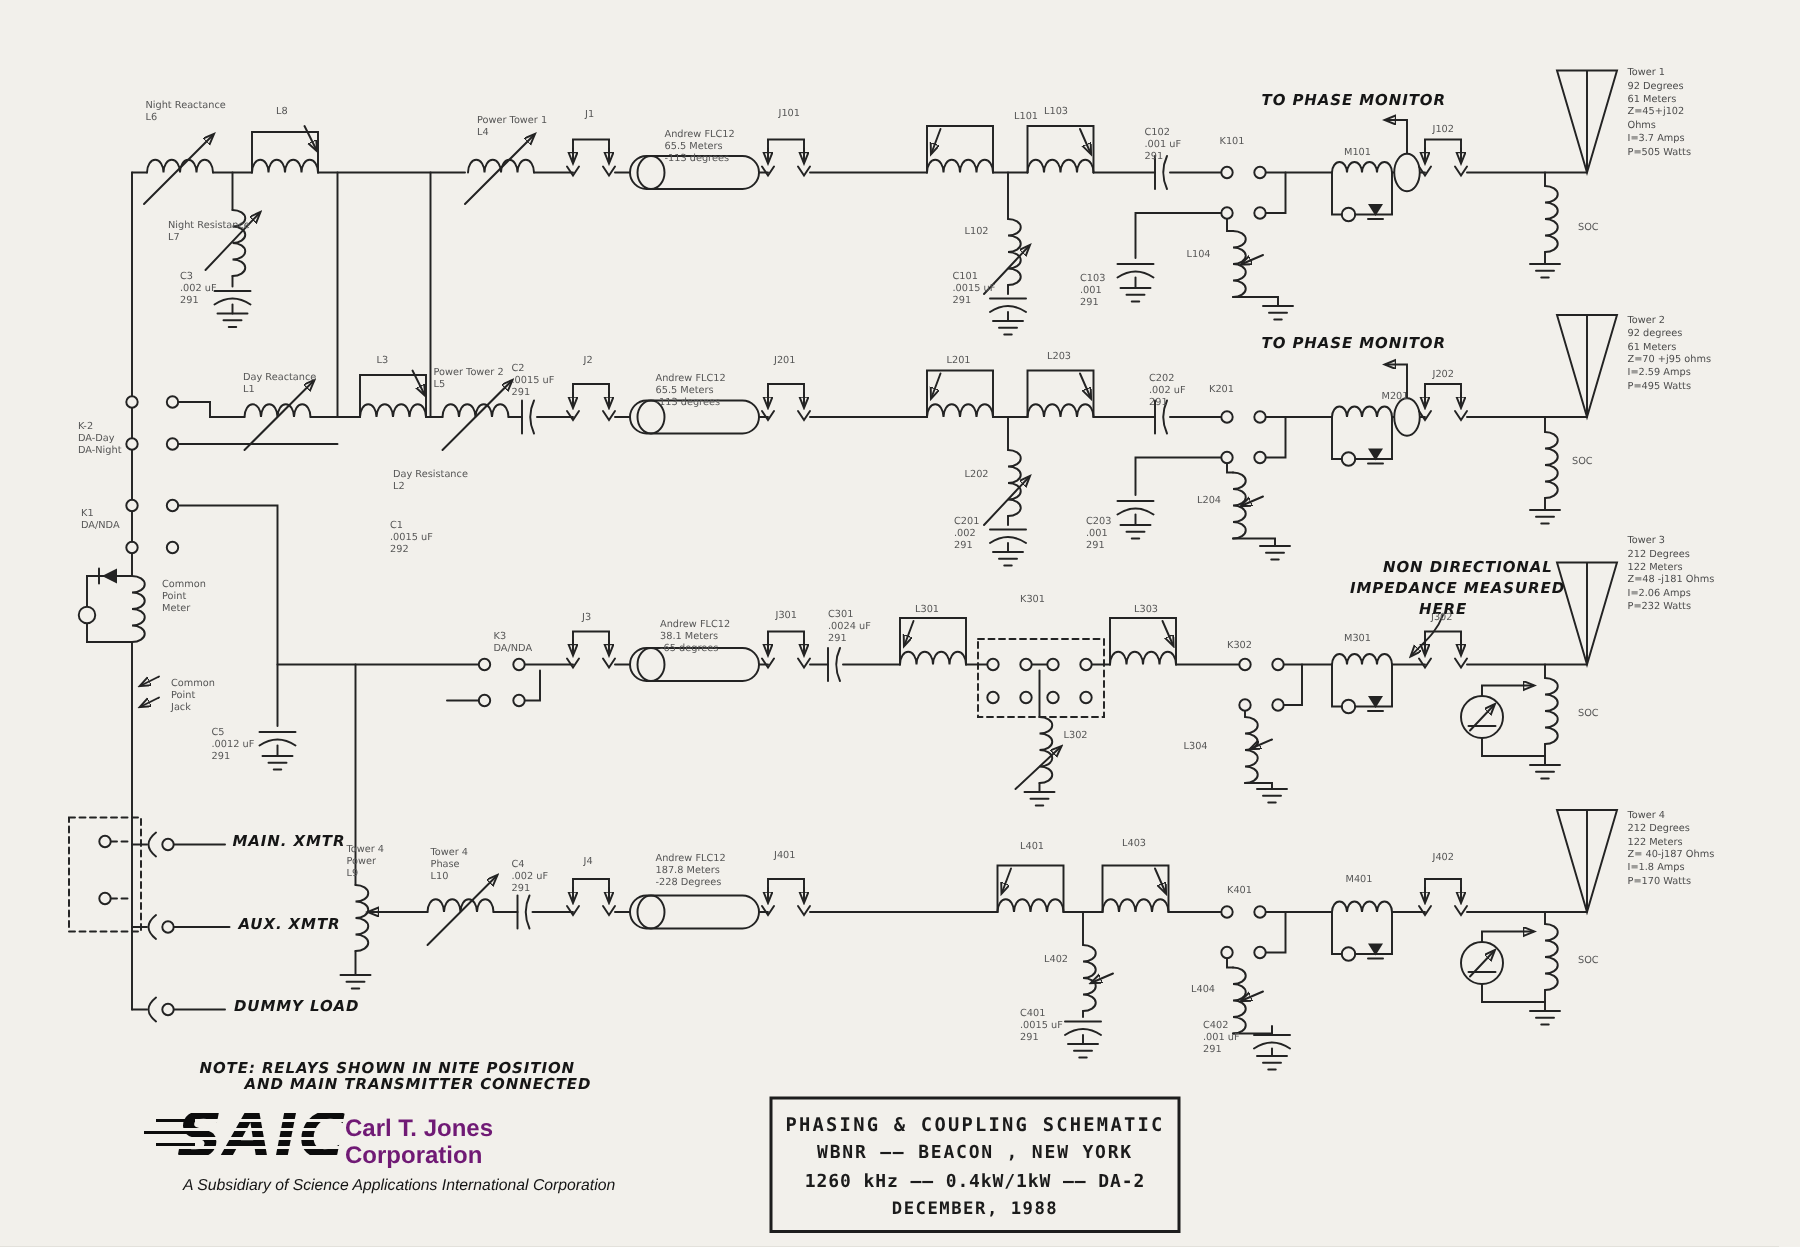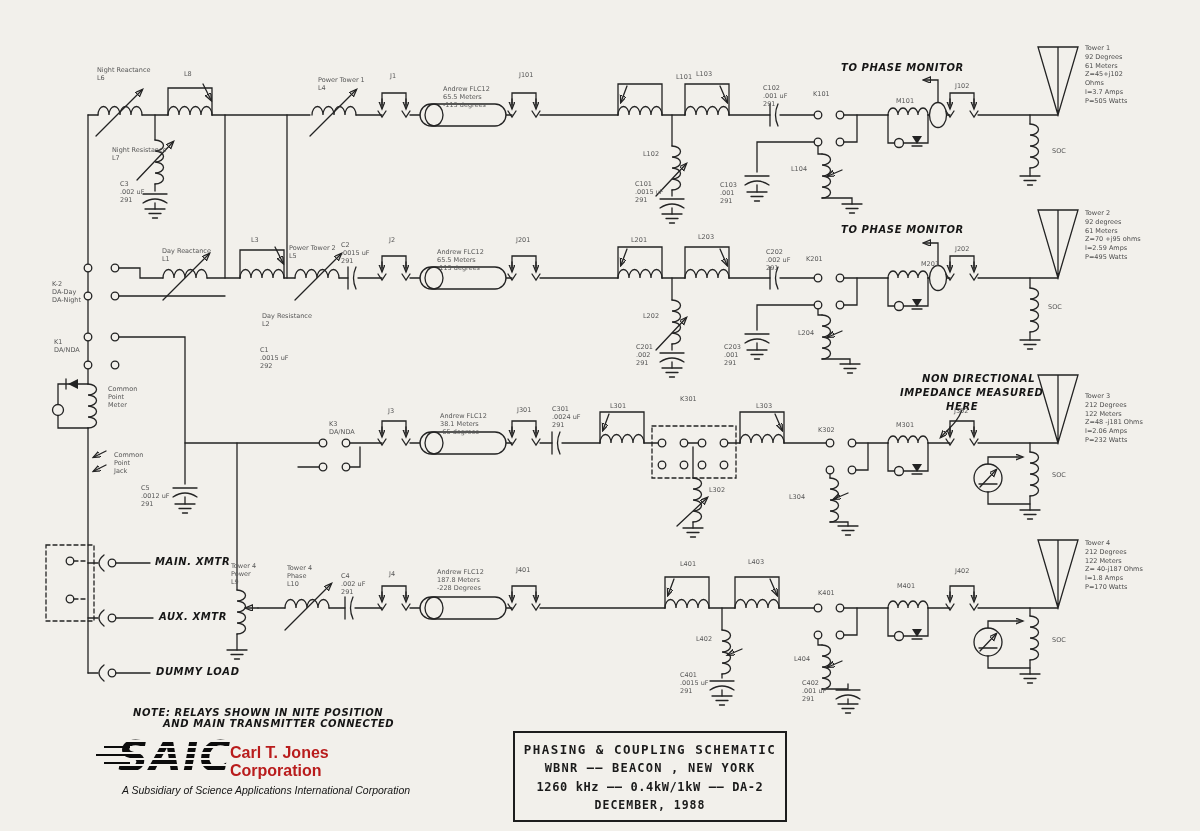--- a/index.html
+++ b/index.html
@@ -24,21 +24,21 @@
   .tl1{font-size:12.5px;letter-spacing:1.5px;}
   .tl2{font-size:12px;letter-spacing:1.2px;}
   .tl3{font-size:12px;letter-spacing:.6px;}
   .tl4{font-size:11.5px;letter-spacing:1px;}
   #logo{position:absolute;left:118px;top:736px;width:300px;}
   #saic{font-size:42px;font-weight:bold;font-style:italic;letter-spacing:1px;color:#0c0c0c;
         line-height:1;display:inline-block;position:relative;
         background:repeating-linear-gradient(180deg,#0c0c0c 0 4px,#f2f0eb 4px 6px);
         -webkit-background-clip:text;background-clip:text;-webkit-text-fill-color:transparent;}
   .stripe{position:absolute;height:2px;background:#0c0c0c;}
-  #company{position:absolute;left:112px;top:8px;color:#b91c1c;line-height:1.1;
+  #company{position:absolute;left:112px;top:8px;color:#701a75;line-height:1.1;
         font-family:"Liberation Sans",sans-serif;font-weight:bold;font-size:16px;}
   #subsidiary{position:absolute;left:4px;top:48px;font-size:10.5px;font-style:italic;
         color:#141414;font-family:"Liberation Sans",sans-serif;white-space:nowrap;}
 </style>
 </head>
 <body>
 
 <div id="page">
 
 <svg id="circuit" width="1200" height="831" viewBox="0 0 1200 831">
@@ -547,21 +547,21 @@
       <div class="lbl print" style="left: 114px; top: 451px;">Common
 Point
 Jack</div>
       <div class="lbl print" style="left: 141px; top: 484px;">C5
 .0012 uF
 291</div>
     </div>
 <div id="towerinfo">
       <div class="tower-info" style="left: 1085px; top: 44px;"><div>Tower 1</div><div>92 Degrees</div><div>61 Meters</div><div>Z=45+j102</div><div>Ohms</div><div>I=3.7 Amps</div><div>P=505 Watts</div></div>
       <div class="tower-info" style="left: 1085px; top: 209px;"><div>Tower 2</div><div>92 degrees</div><div>61 Meters</div><div>Z=70 +j95 ohms</div><div>I=2.59 Amps</div><div>P=495 Watts</div></div>
-      <div class="tower-info" style="left: 1085px; top: 392px;"><div>Tower 3</div><div>212 Degrees</div><div>122 Meters</div><div>Z=48 -j181 Ohms</div><div>I=2.06 Amps</div><div>P=232 Watts</div></div>
+      <div class="tower-info" style="left: 1085px; top: 356px;"><div>Tower 3</div><div>212 Degrees</div><div>122 Meters</div><div>Z=48 -j181 Ohms</div><div>I=2.06 Amps</div><div>P=232 Watts</div></div>
       <div class="tower-info" style="left: 1085px; top: 539px;"><div>Tower 4</div><div>212 Degrees</div><div>122 Meters</div><div>Z= 40-j187 Ohms</div><div>I=1.8 Amps</div><div>P=170 Watts</div></div>
     </div>
 
 <div id="note">
   <div class="hand">NOTE:  RELAYS SHOWN IN NITE POSITION</div>
   <div class="hand n2">AND MAIN TRANSMITTER CONNECTED</div>
 </div>
 
 <div id="logo">
   <span id="saic">SAIC</span>

